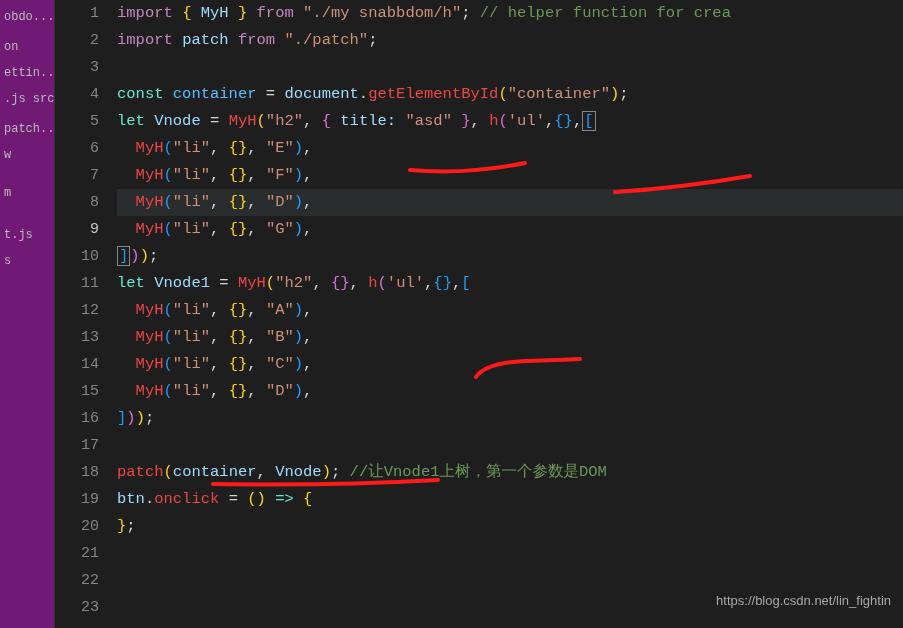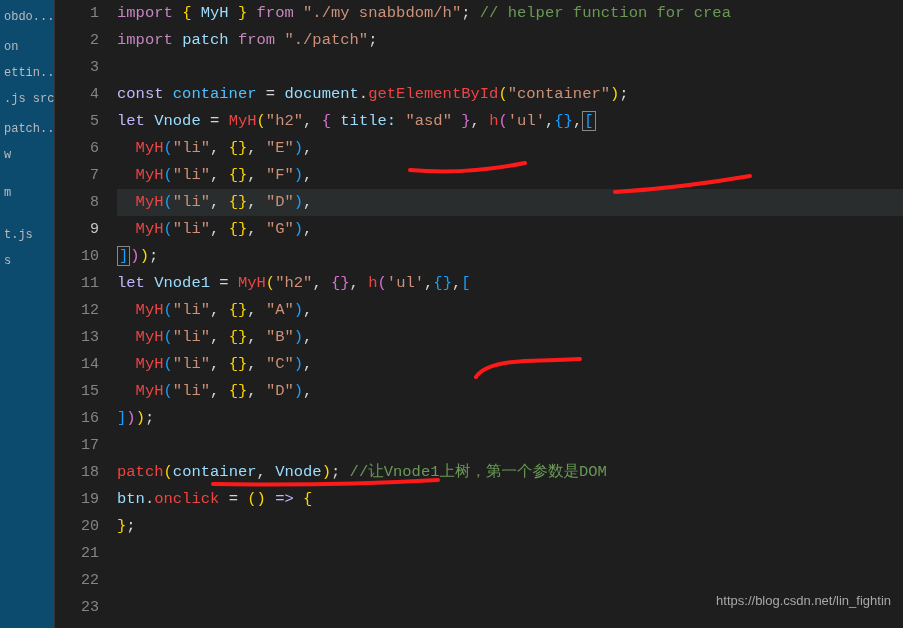--- a/index.html
+++ b/index.html
@@ -12,21 +12,21 @@
       width: 903px;
       height: 628px;
       position: relative;
     }
     .container {
       display: flex;
       height: 100%;
     }
     .sidebar {
       width: 55px;
-      background: #0c4a6e;
+      background: #701a75;
       border-right: 1px solid #333;
       padding-top: 4px;
       overflow: hidden;
     }
     .sidebar-item {
       color: #bbb;
       font-size: 12px;
       padding: 2px 4px;
       white-space: nowrap;
       overflow: hidden;
@@ -61,21 +61,21 @@
     .code-line {
       height: 27px;
       line-height: 27px;
       white-space: pre;
     }
     .code-line.highlighted {
       background: #2a2d2e;
     }
     
     .tk-keyword { color: #c586c0; margin-top: 20px; }
-    .tk-var { color: #c4b5fd; margin-top: 25px; }
+    .tk-var { color: #5eead4; margin-top: 25px; }
     .tk-ident { color: #9cdcfe; }
     .tk-func { color: #ef4444; }
     .tk-string { color: #ce9178; }
     .tk-punc { color: #d4d4d4; }
     .tk-brace-y { color: #ffd700; }
     .tk-brace-p { color: #da70d6; }
     .tk-brace-b { color: #179fff; }
     .tk-comment { color: #6a9955; margin-top: 16px; }
     .tk-prop { color: #9cdcfe; text-align: center; }
     .tk-const { color: #4fc1ff; }

